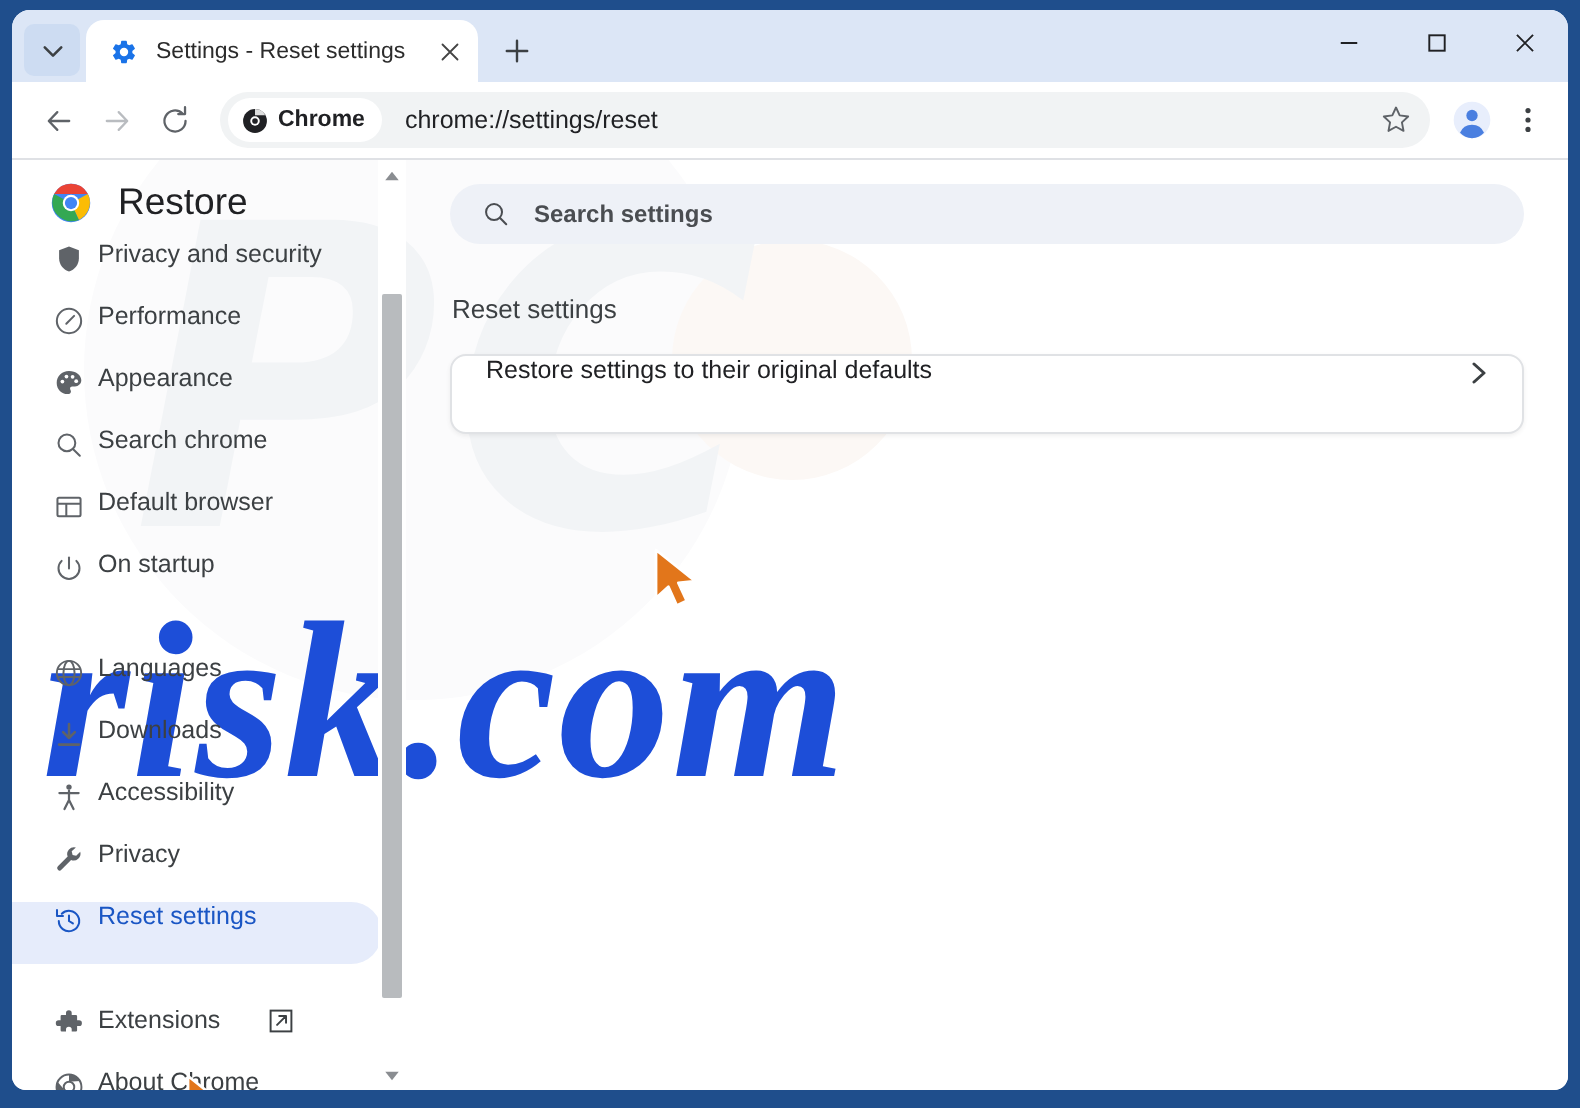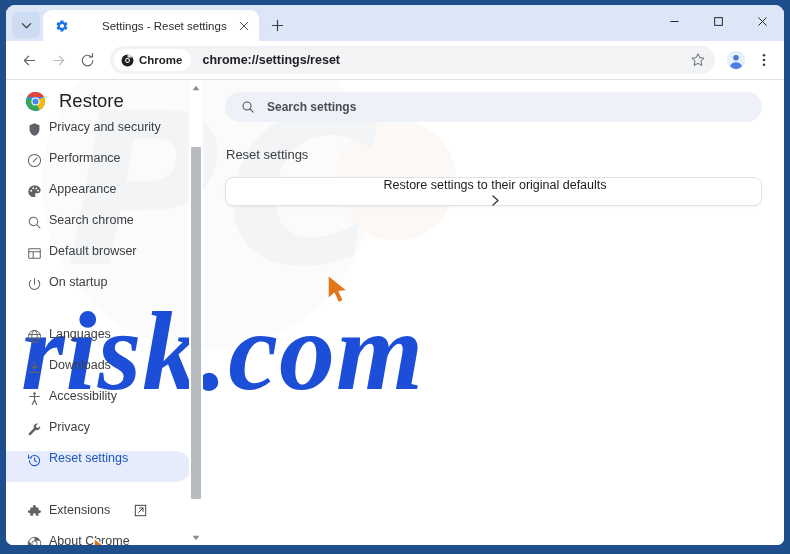--- a/index.html
+++ b/index.html
@@ -68,21 +68,20 @@
     flex: 0 0 auto;
   }
 
   .tab-title {
     font-size: 11.5px;
     color: #2c2c2c;
     white-space: nowrap;
     flex: 1 1 auto;
     overflow: hidden;
     text-overflow: ellipsis;
-    margin-left: 24px;
   }
 
   .tab-close {
     width: 19px; height: 19px;
     display: flex; align-items: center; justify-content: center;
     color: #444; flex: 0 0 auto;
     border-radius: 50%;
   }
 
   .new-tab {
@@ -153,21 +152,20 @@
     color: #202124;
   }
 
   .omnibox-url {
     font-size: 12.5px;
     color: #202124;
     margin-left: 11px;
     white-space: nowrap;
     overflow: hidden;
     text-overflow: ellipsis;
-    font-weight: bold;
   }
 
   .omni-star {
     margin-left: auto;
     width: 26px; height: 26px;
     display: flex; align-items: center; justify-content: center;
     color: #5f6368;
     flex: 0 0 auto;
   }
 
@@ -371,26 +369,25 @@
     font-size: 13px;
     color: #3c4043;
     padding-left: 1px;
     margin-bottom: 15px;
   }
 
   .reset-card {
     background: #ffffff;
     border: 1px solid #e0e2e5;
     border-radius: 8px;
-    height: 29px;
-    display: flex;
-    align-items: center;
+    height: 40px;
+    display: flex;
+    align-items: flex-start;
     padding: 0 14px 0 17px;
     box-shadow: 0 1px 2px rgba(60,64,67,.08);
-    flex-direction: column;
   }
   .reset-card-label {
     font-size: 12.5px;
     color: #202124;
     flex: 1 1 auto;
   }
   .reset-chevron {
     color: #3c4043;
     display: flex; align-items: center; justify-content: center;
     width: 16px; height: 16px;

